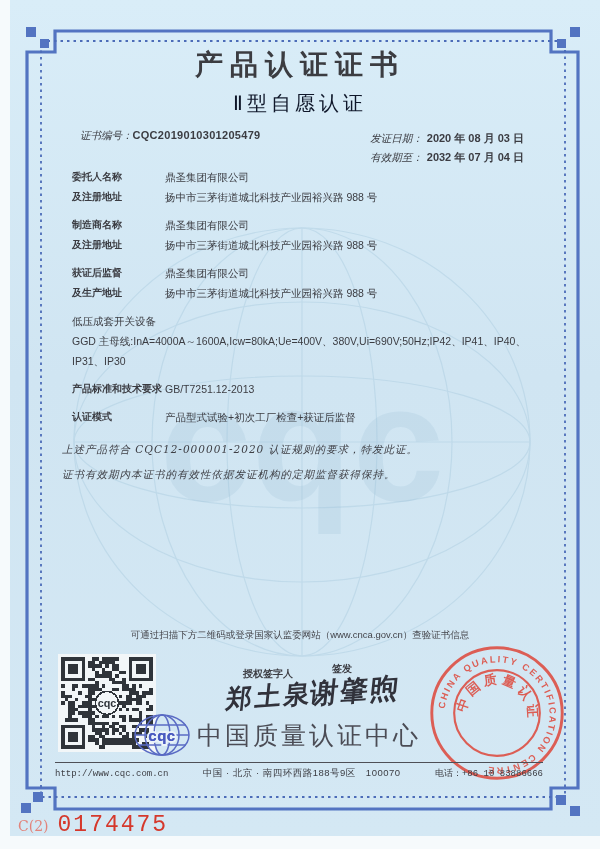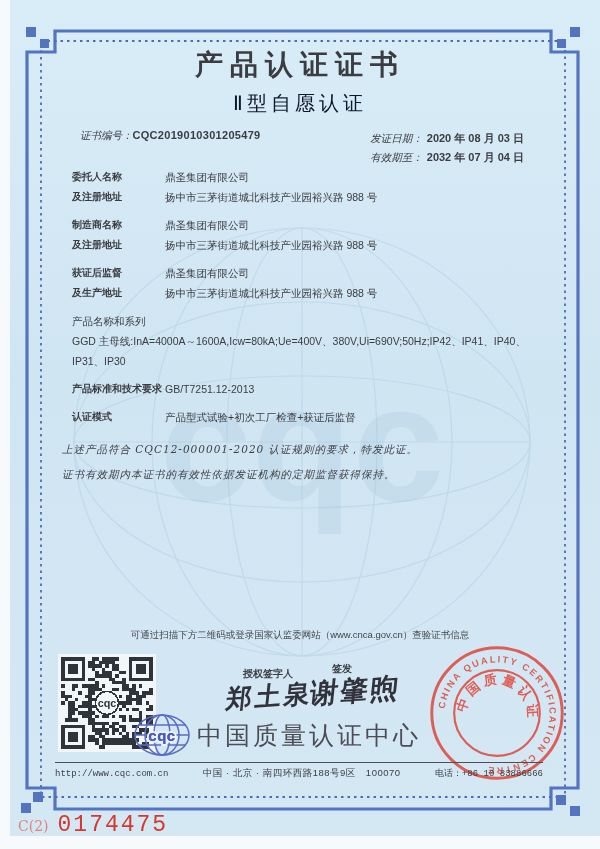--- a/index.html
+++ b/index.html
@@ -145,21 +145,21 @@
         <div>获证后监督</div>
         <div>及生产地址</div>
       </div>
       <div class="field-value">
         <div>鼎圣集团有限公司</div>
         <div>扬中市三茅街道城北科技产业园裕兴路 988 号</div>
       </div>
     </div>
     <div class="field-row">
       <div class="field-value">
-        <div>产品名称和系列</div>
+        <div>低压成套开关设备</div>
         <div>GGD 主母线:InA=4000A～1600A,Icw=80kA;Ue=400V、380V,Ui=690V;50Hz;IP42、IP41、IP40、IP31、IP30</div>
       </div>
     </div>
     <div class="field-row gap-lg">
       <div class="field-label">
         <div>产品标准和技术要求</div>
       </div>
       <div class="field-value">
         <div>GB/T7251.12-2013</div>
       </div>

